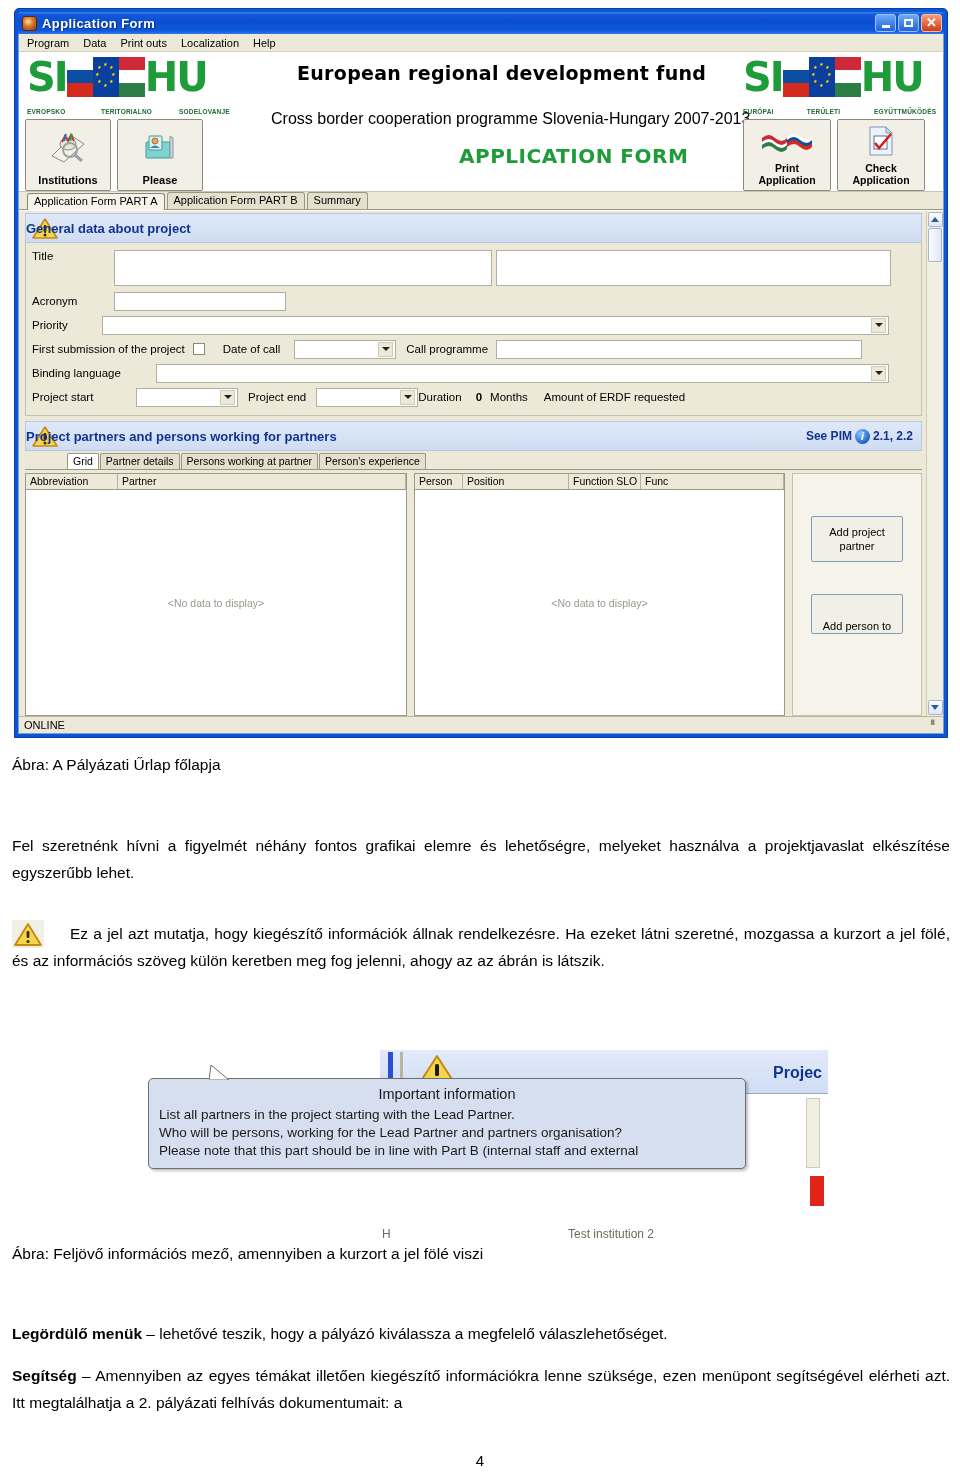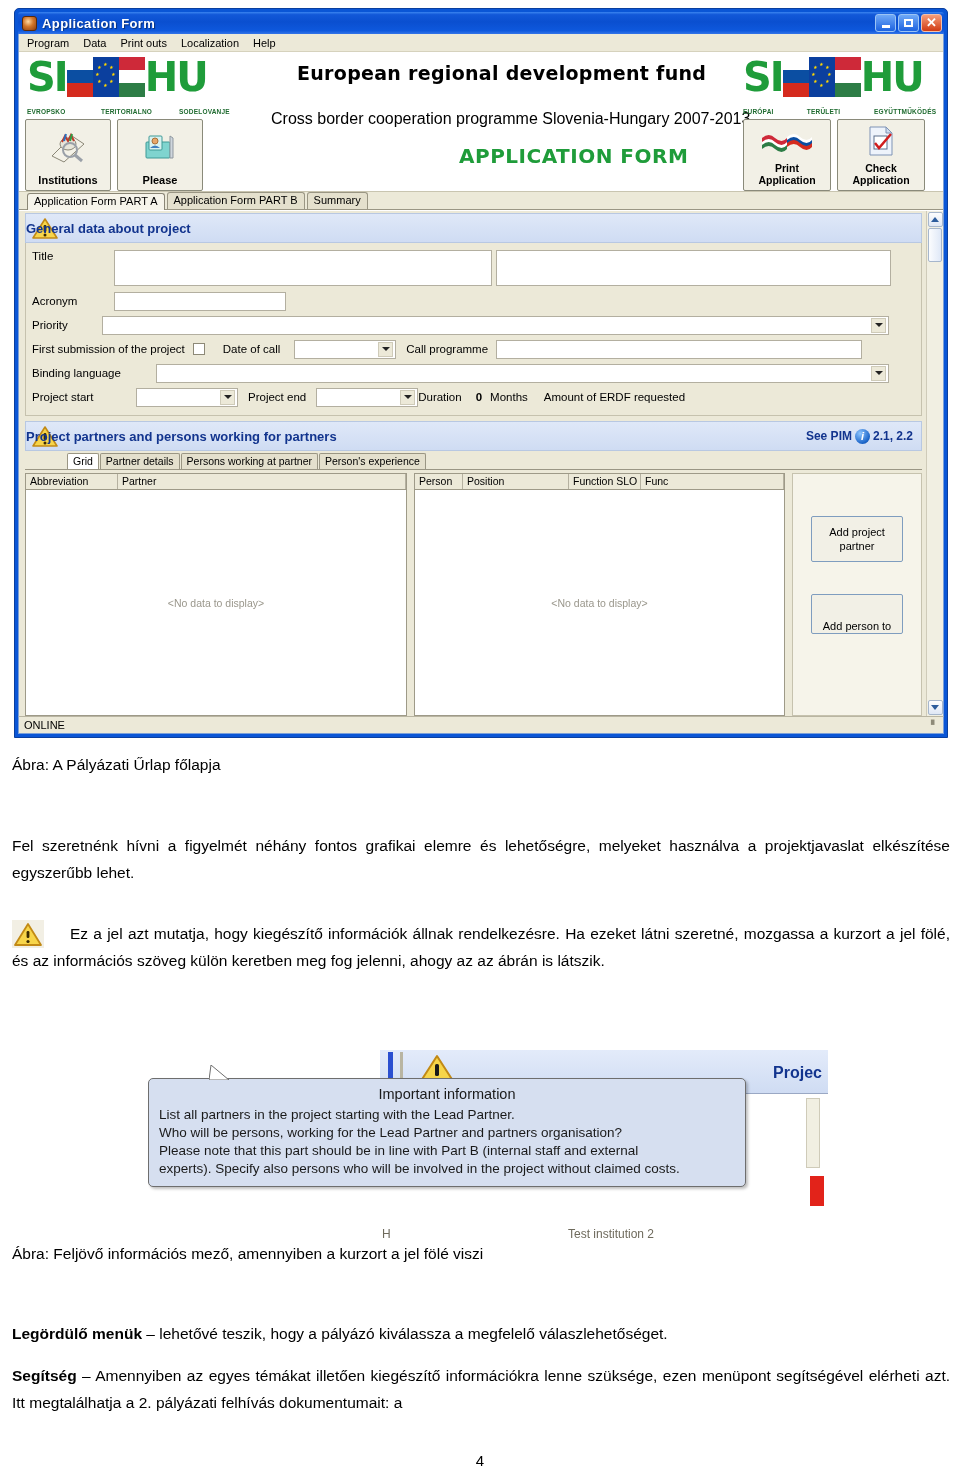--- a/index.html
+++ b/index.html
@@ -595,21 +595,20 @@
   <div class="tooltip">
     <span class="tt-arrow">
       <svg width="22" height="16" viewBox="0 0 22 16">
         <path d="M0 15 L2 0 L20 15 Z" fill="#ffffff" stroke="#6e6e6e" stroke-width="1"></path>
       </svg>
     </span>
     <div class="tt-title">Important information</div>
     <div class="tt-line">List all partners in the project starting with the Lead Partner.</div>
     <div class="tt-line">Who will be  persons, working for the Lead Partner and partners organisation?</div>
     <div class="tt-line">Please note that this part should be in line with Part B (internal staff and external</div>
-    <div class="tt-line">experts). Specify also persons who will be involved in the project without claimed costs.</div>
   </div>
 </div>
 
 <div class="doc-cap" style="left:12px; top:1245px;">Ábra: Feljövő információs mező, amennyiben a kurzort a jel fölé viszi</div>
 
 <div class="doc-p just" style="left:12px; top:1320px; width:938px;">
   <b>Legördülő menük</b><span> – lehetővé teszik, hogy a pályázó kiválassza a megfelelő válaszlehetőséget.</span>
 </div>
 
 <div class="doc-p just" style="left:12px; top:1362px; width:938px;">

